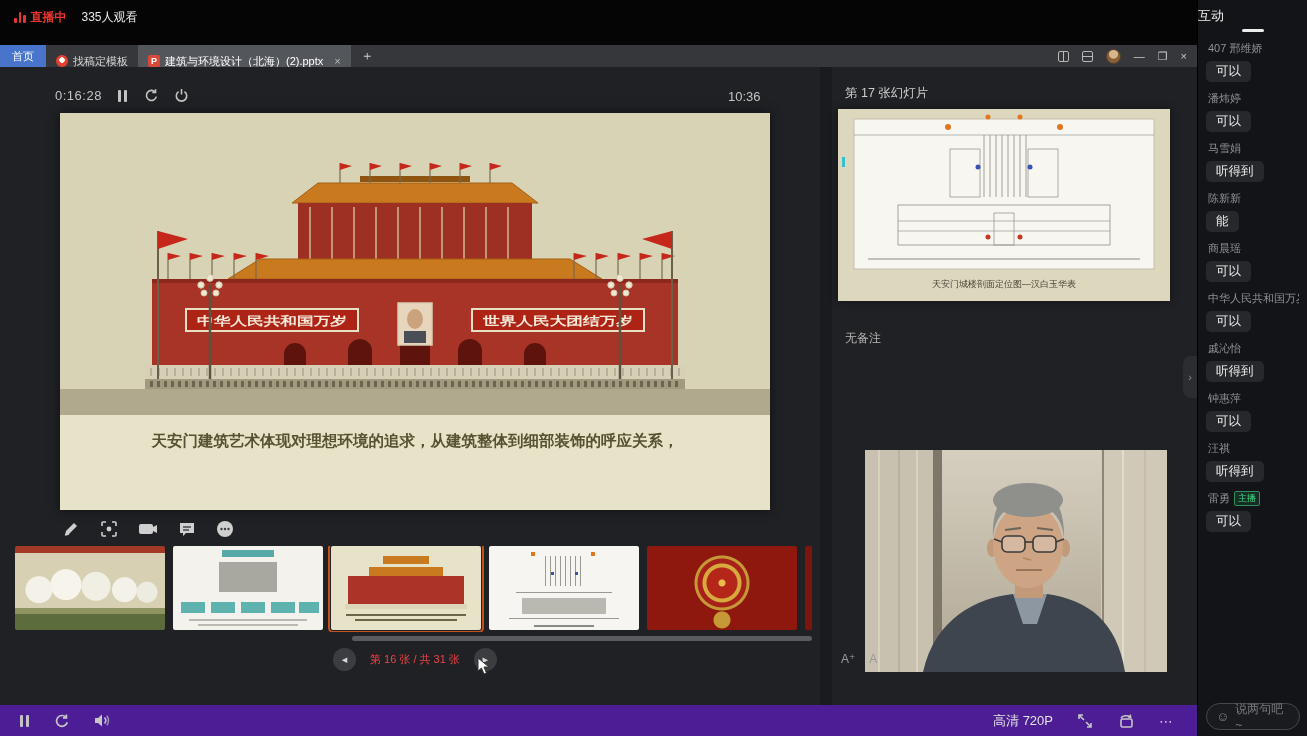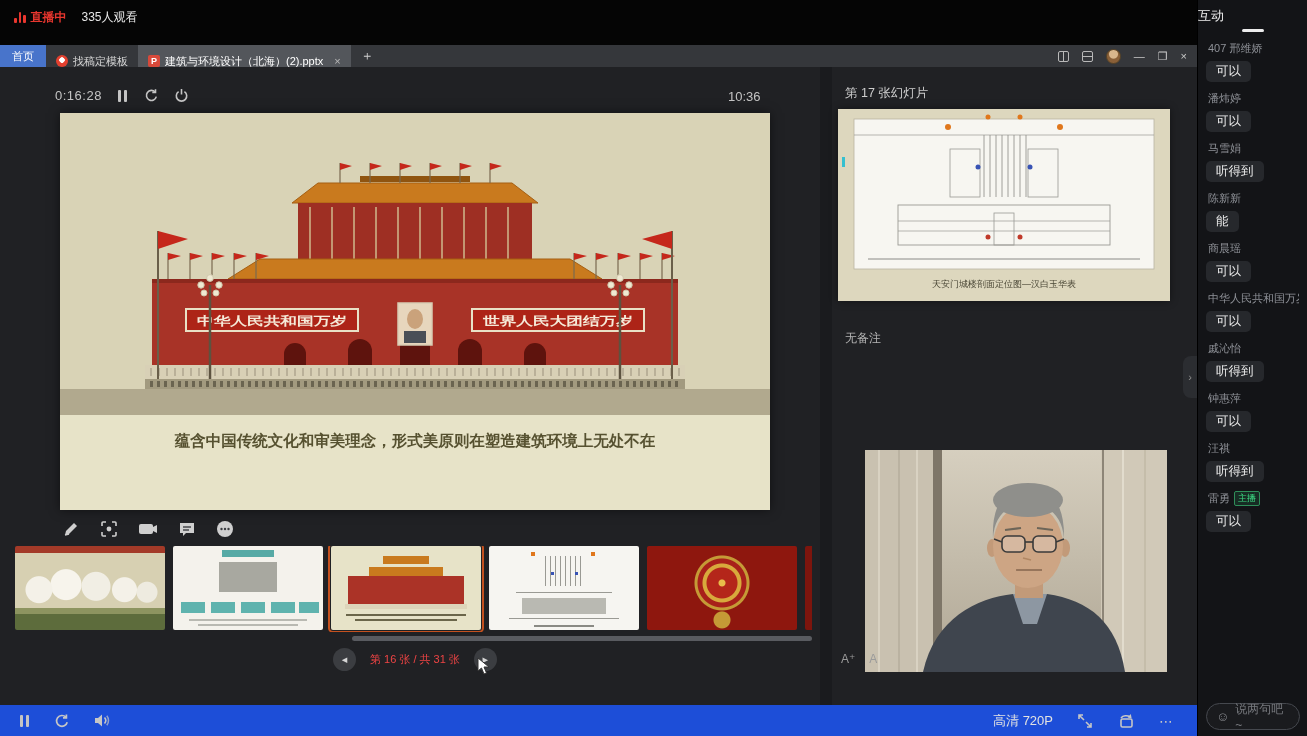--- a/index.html
+++ b/index.html
@@ -105,21 +105,21 @@
   .nav-text { color:#ef4444; font-size:11px; }
   .cursor-ptr { position:absolute; left:477px; top:590px; }
   
   .next-title { position:absolute; left:845px; top:18px; color:#cdcdcd; font-size:12.5px;text-align:center; }
   .preview { position:absolute; left:838px; top:42px; width:332px; height:192px; background:#ddd7be; box-shadow:0 0 8px rgba(0,0,0,.45);text-align:right; }
   .notes-status { position:absolute; left:845px; top:263px; color:#b5b5b5; font-size:12px; }
   .webcam { position:absolute; left:865px; top:383px; width:302px; height:222px; background:#c5bdac; overflow:hidden; }
   .font-tools { position:absolute; left:841px; top:585px; display:flex; gap:14px; color:#9a9a9a; font-size:12px; }
   .collapse-handle { position:absolute; left:1183px; top:289px; width:14px; height:42px; background:#2b2d31; border-radius:8px 0 0 8px; color:#8f8f8f; font-size:11px; display:flex; align-items:center; justify-content:center; }
   
-  .bottombar { position:absolute; left:0; top:705px; width:1197px; height:31px; background:#1d4ed8; display:flex; align-items:center; }
+  .bottombar { position:absolute; left:0; top:705px; width:1197px; height:31px; background:#4c1d95; display:flex; align-items:center; }
   .bb-left { display:flex; align-items:center; gap:24px; padding-left:18px; }
   .bb-right { margin-left:auto; display:flex; align-items:center; gap:24px; padding-right:22px; }
   .quality { color:#e2e2e2; font-size:13px; }
   .bb-more { color:#c6c6c6; font-size:14px; letter-spacing:2px; }
   
   .sidebar { position:absolute; right:0; top:0; width:110px; height:736px; background:#131417; border-left:1px solid #000; }
   .sb-title { margin-top:7px; text-align:left; color:#ececec; font-size:13px; }
   .sb-underline { width:22px; height:3px; border-radius:2px; background:#ececec; margin:4px auto 0; }
   .chat-list { position:absolute; left:0; right:0; top:36px; bottom:38px; padding:2px 8px 0; overflow:hidden; list-style:none; }
   .chat-msg { margin-bottom:9px; }
@@ -299,21 +299,21 @@
             <circle cx="569" cy="172" r="3.2"></circle>
             <circle cx="554" cy="180" r="3"></circle>
             <circle cx="566" cy="180" r="3"></circle>
         </g>
 
         <line x1="98" y1="118" x2="98" y2="266" stroke="#6a5f4a" stroke-width="2"></line>
         <polygon points="98,118 128,126 98,136" fill="#c5271b"></polygon>
         <line x1="612" y1="118" x2="612" y2="266" stroke="#6a5f4a" stroke-width="2"></line>
         <polygon points="612,118 582,126 612,136" fill="#c5271b"></polygon>
       </svg>
-      <div class="slide-caption">蕴含中国传统文化和审美理念，形式美原则在塑造建筑环境上无处不在</div>
+      <div class="slide-caption">天安门建筑艺术体现对理想环境的追求，从建筑整体到细部装饰的呼应关系，</div>
     </div>
 
     <div class="anno-bar">
       <span>
         <svg width="18" height="18" viewBox="0 0 18 18">
             <path d="M3 15 l1-4 8-8 3 3-8 8z" fill="#cfcfcf"></path>
             <path d="M3 15 l4-1" stroke="#cfcfcf" stroke-width="1.4"></path>
           </svg>
       </span>
       <span>

